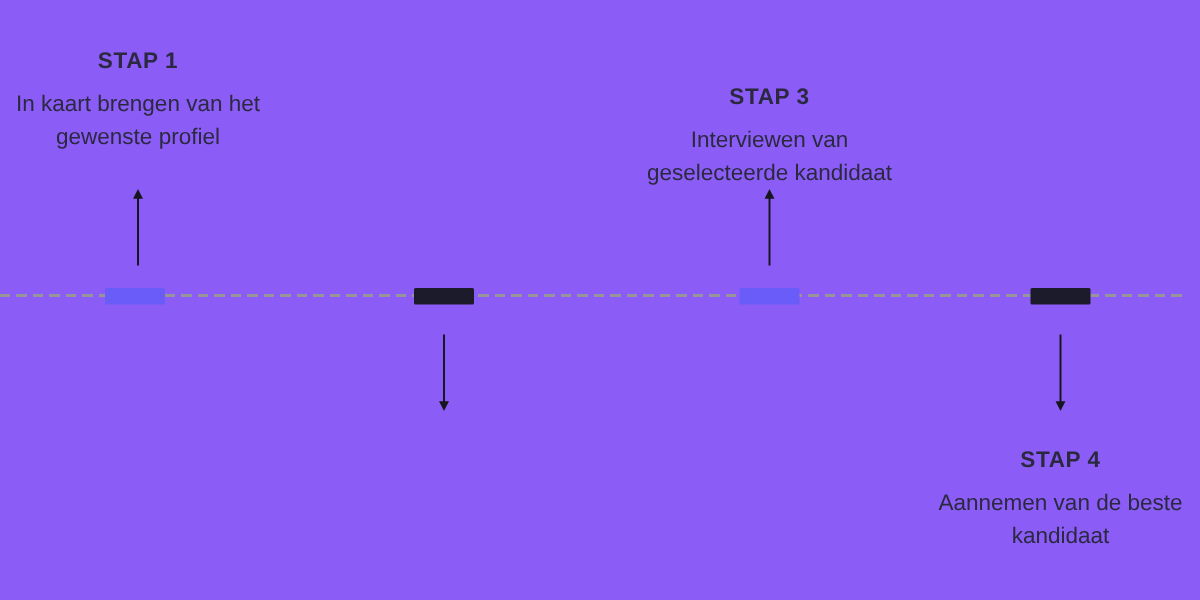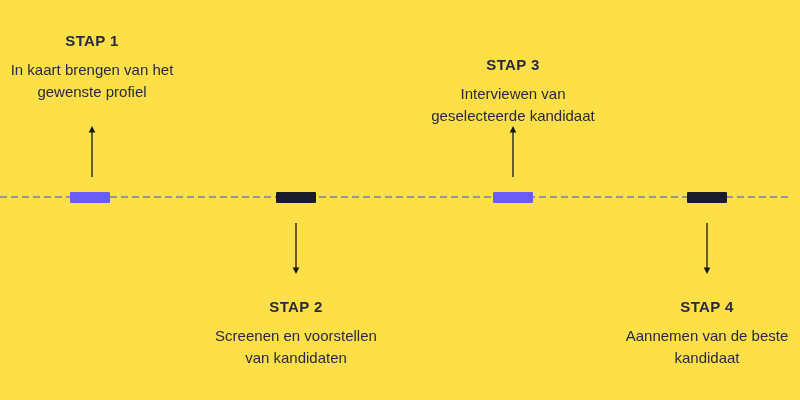--- a/index.html
+++ b/index.html
@@ -4,21 +4,21 @@
 <style>
   html, body {
     margin: 0;
     padding: 0;
     background: #ffffff;
   }
   .canvas {
     position: relative;
     width: 800px;
     height: 400px;
-    background: #fde047;
+    background: #8b5cf6;
     overflow: hidden;
     font-family: "Liberation Sans", "DejaVu Sans", sans-serif;
     color: #2a2940;
   }
   
   .timeline-line {
     position: absolute;
     left: 0;
     top: 196px;
     width: 790px;
@@ -121,27 +121,20 @@
   </div>
 
   <div class="step-block step-block--s3">
     <div class="step-title">STAP 3</div>
     <div class="step-desc">
       <span>Interviewen van</span>
       <span>geselecteerde kandidaat</span>
     </div>
   </div>
 
-  <div class="step-block step-block--s2">
-    <div class="step-title">STAP 2</div>
-    <div class="step-desc">
-      <span>Screenen en voorstellen</span>
-      <span>van kandidaten</span>
-    </div>
-  </div>
 
   <div class="step-block step-block--s4">
     <div class="step-title">STAP 4</div>
     <div class="step-desc">
       <span>Aannemen van de beste</span>
       <span>kandidaat</span>
     </div>
   </div>
 
 </div>

